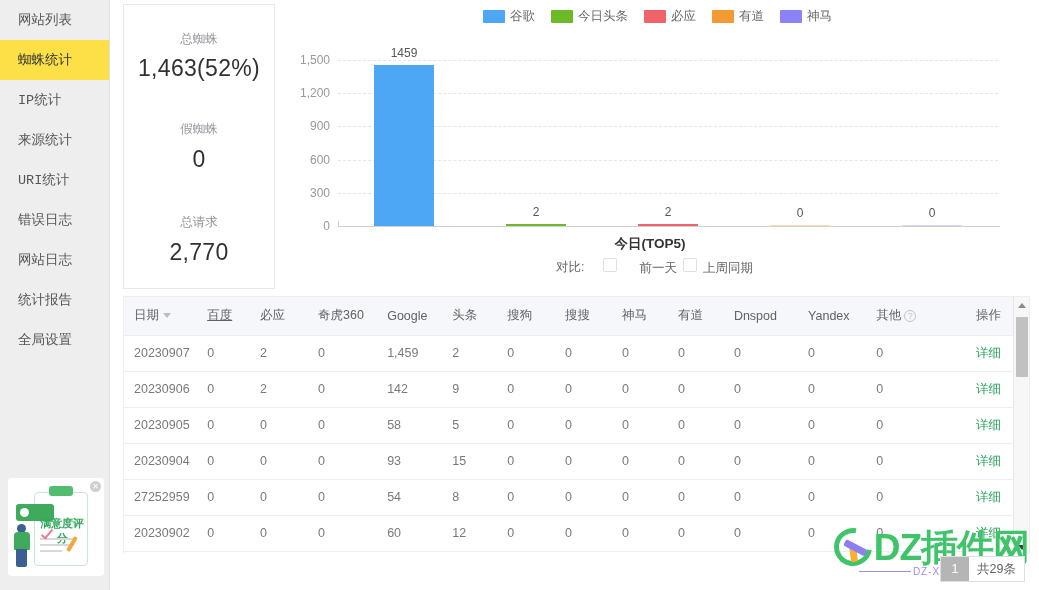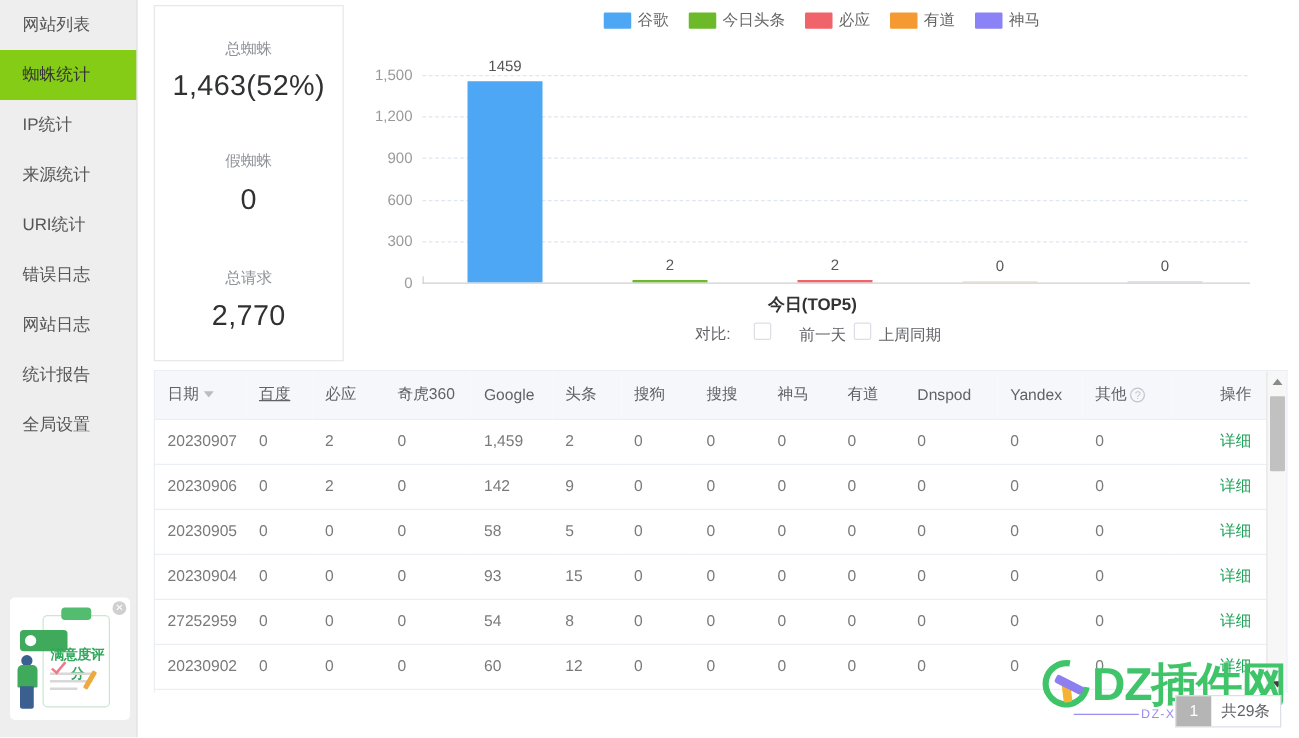--- a/index.html
+++ b/index.html
@@ -20,22 +20,23 @@
     border-right: 1px solid #e2e2e2;
   }
   .side-item {
     height: 40px;
     display: flex; align-items: center;
     padding-left: 18px;
     font-size: 13.5px;
     color: #555;
     cursor: pointer;
     white-space: nowrap;
-  }
-  .side-item.active { background: #84cc16; color: #333; }
+    font-family: Liberation Mono, monospace;
+  }
+  .side-item.active { background: #fde047; color: #333; }
 
   
   #satisfaction {
     position: absolute; left: 8px; bottom: 14px;
     width: 96px; height: 98px;
     background: #ffffff;
     border-radius: 4px;
     overflow: hidden;
   }
   #sat-close {

